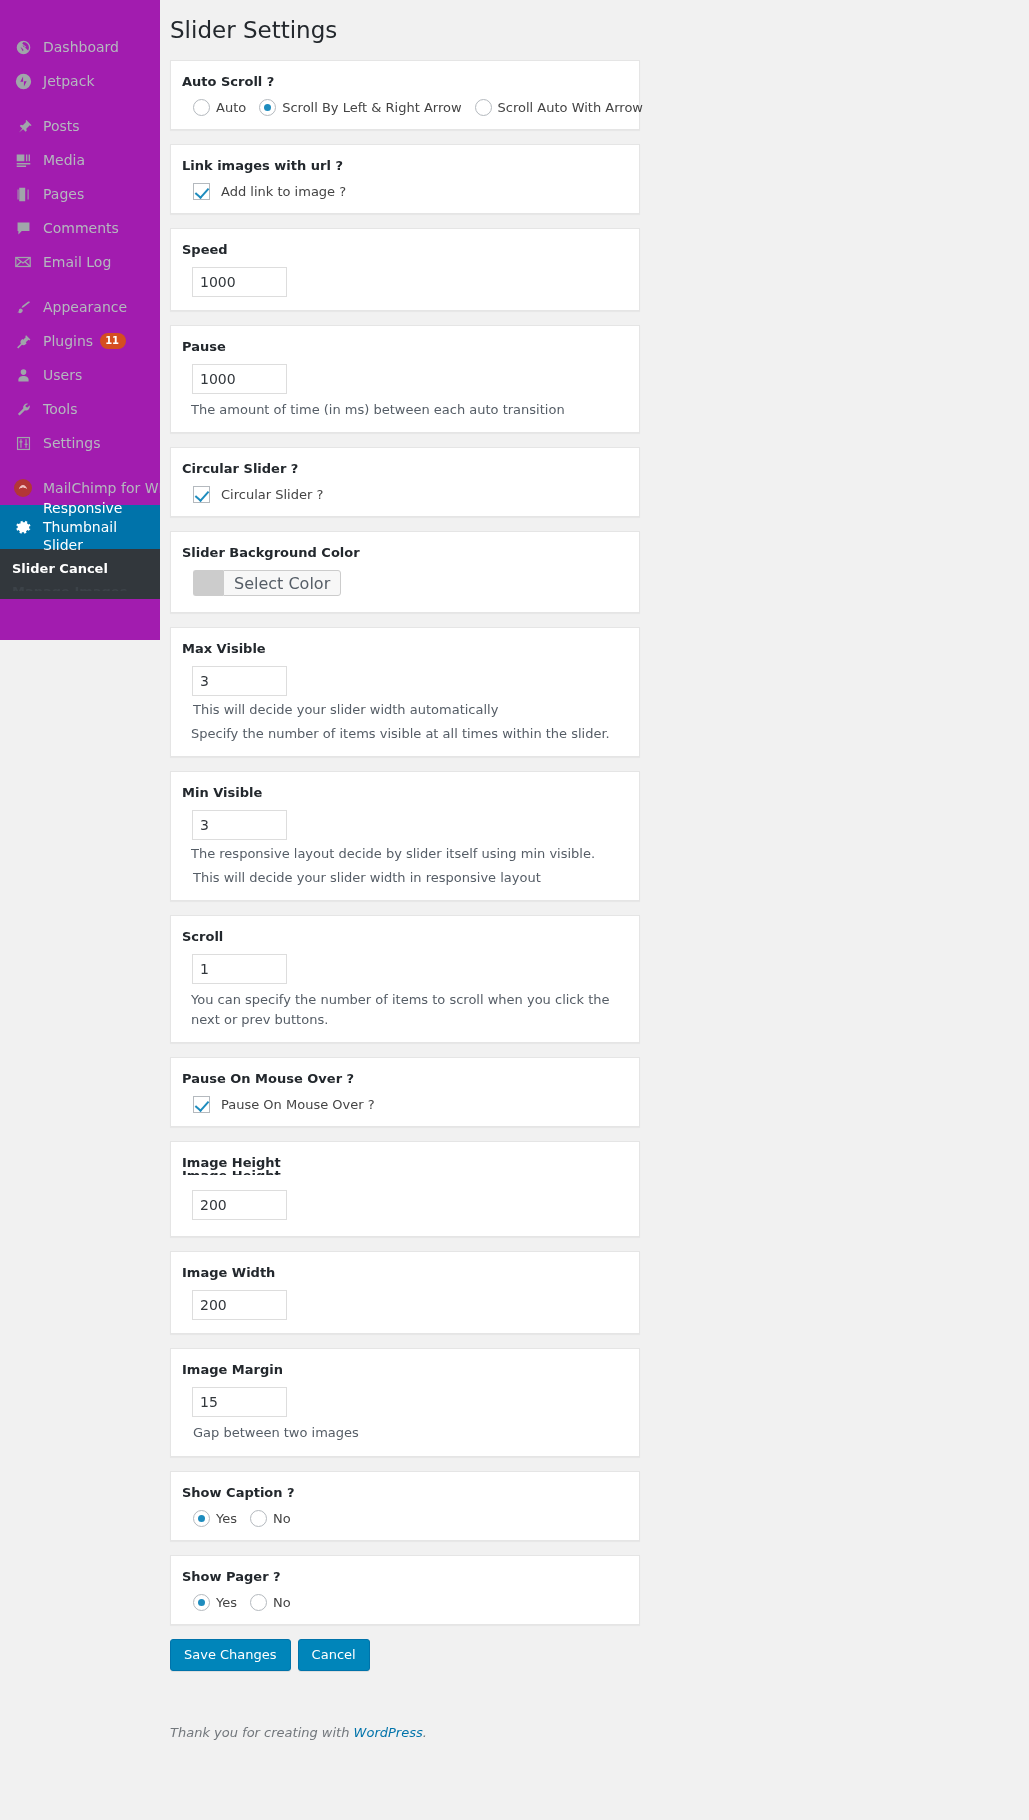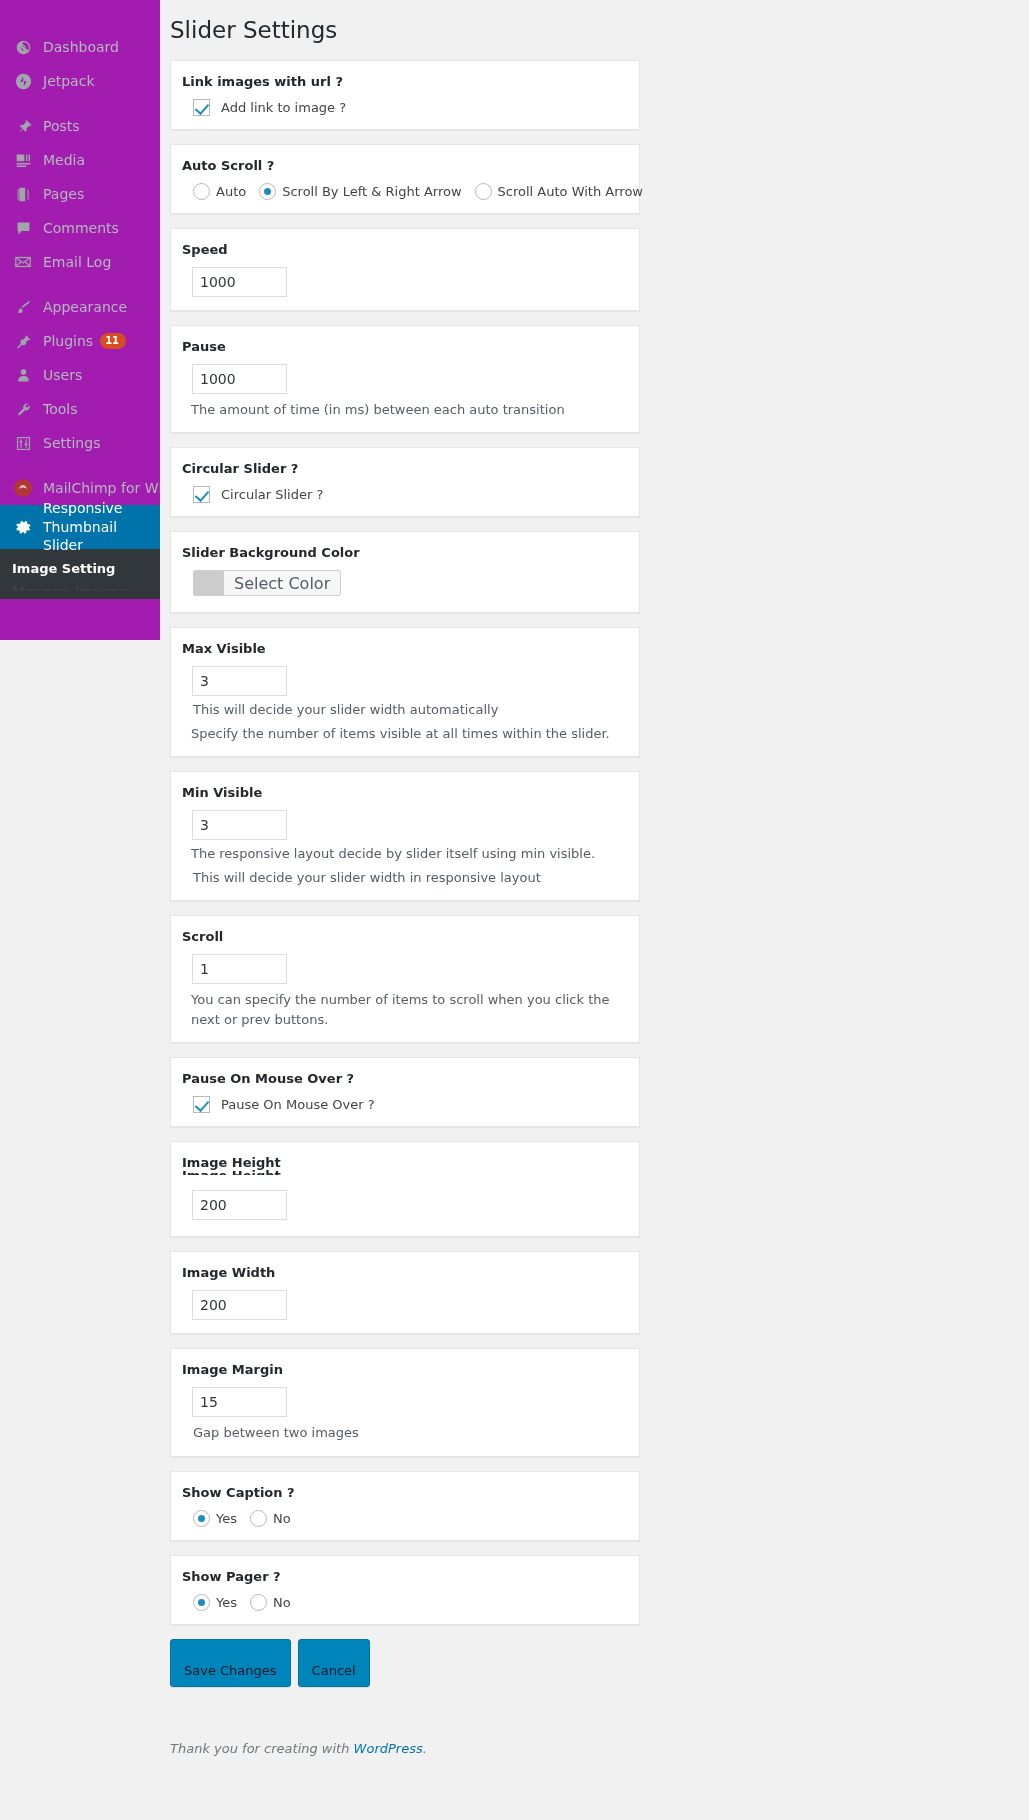--- a/index.html
+++ b/index.html
@@ -253,23 +253,23 @@
     align-items: center;
     cursor: pointer;
     font-family: "DejaVu Sans", "Liberation Sans", sans-serif;
   }
 
   
   .btn-row { margin: 6px 0 0 0px; display: flex; gap: 7px; }
   .btn {
     background: #0085ba;
     border: 1px solid #0073aa;
-    color: #0f172a;
+    color: #ffffff;
     font-size: 13px;
-    padding: 21px 13px 6px 13px;
+    padding: 5px 13px 6px 13px;
     border-radius: 3px;
     cursor: pointer;
     font-family: "DejaVu Sans", "Liberation Sans", sans-serif;
     line-height: 1.5;
     box-shadow: 0 1px 0 rgba(0,0,0,0.08);
   }
 
   .footer {
     margin-top: 54px;
     padding-left: 0px;
@@ -421,40 +421,30 @@
     <span class="mi-icon">
       <svg width="19" height="19" viewBox="0 0 20 20" fill="currentColor">
           <path d="M10 6.6A3.4 3.4 0 1010 13.4 3.4 3.4 0 0010 6.6zm0 5.1a1.7 1.7 0 110-3.4 1.7 1.7 0 010 3.4z"></path>
           <path d="M17.4 11.6l-1.5-.6a6 6 0 000-2l1.5-.6-.9-2.2-1.5.6a6 6 0 00-1.4-1.4l.6-1.5-2.2-.9-.6 1.5a6 6 0 00-2 0l-.6-1.5-2.2.9.6 1.5A6 6 0 004.8 6.3l-1.5-.6-.9 2.2 1.5.6a6 6 0 000 2l-1.5.6.9 2.2 1.5-.6a6 6 0 001.4 1.4l-.6 1.5 2.2.9.6-1.5a6 6 0 002 0l.6 1.5 2.2-.9-.6-1.5a6 6 0 001.4-1.4l1.5.6z"></path>
         </svg>
     </span>
     <span class="mi-label">Responsive Thumbnail Slider</span>
   </div>
 
   <div class="submenu">
-    <div class="submenu-item">Image Setting</div>
+    <div class="submenu-item">Slider Cancel</div>
     <div class="submenu-item faded">Manage Images</div>
   </div>
 </div>
 
 <div id="main">
 
   <h1 class="page-title">Slider Settings</h1>
 
   <div style="padding-left:10px;">
-
-    <div class="panel">
-      <div class="panel-inner">
-        <div class="field-label">Link images with url ?</div>
-        <div class="check-row">
-          <span class="cb checked"></span>
-          <span class="check-label">Add link to image ?</span>
-        </div>
-      </div>
-    </div>
 
     <div class="panel">
       <div class="panel-inner">
         <div class="field-label">Auto Scroll ?</div>
         <div class="radio-row">
           <span class="radio-grp">
             <span class="rb"></span>
             <span class="radio-label">Auto</span>
           </span>
           <span class="radio-grp">
@@ -464,20 +454,30 @@
           <span class="radio-grp">
             <span class="rb"></span>
             <span class="radio-label">Scroll Auto With Arrow</span>
           </span>
         </div>
       </div>
     </div>
 
     <div class="panel">
       <div class="panel-inner">
+        <div class="field-label">Link images with url ?</div>
+        <div class="check-row">
+          <span class="cb checked"></span>
+          <span class="check-label">Add link to image ?</span>
+        </div>
+      </div>
+    </div>
+
+    <div class="panel">
+      <div class="panel-inner">
         <div class="field-label">Speed</div>
         <input class="txt-input" type="text" value="1000" style="">
       </div>
     </div>
 
     <div class="panel">
       <div class="panel-inner">
         <div class="field-label">Pause</div>
         <input class="txt-input" type="text" value="1000" style="">
         <div class="help-text nopad">The amount of time (in ms) between each auto transition</div>

